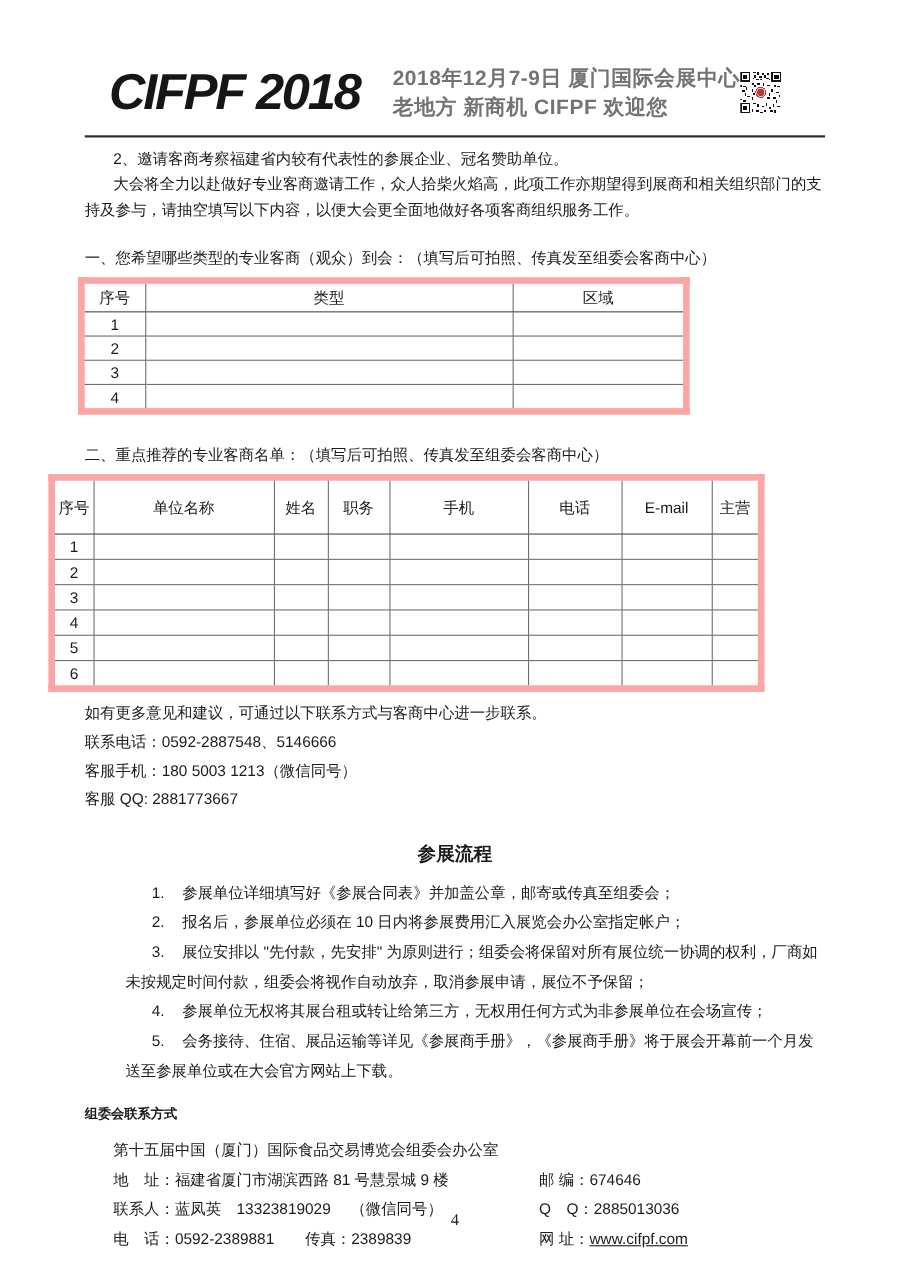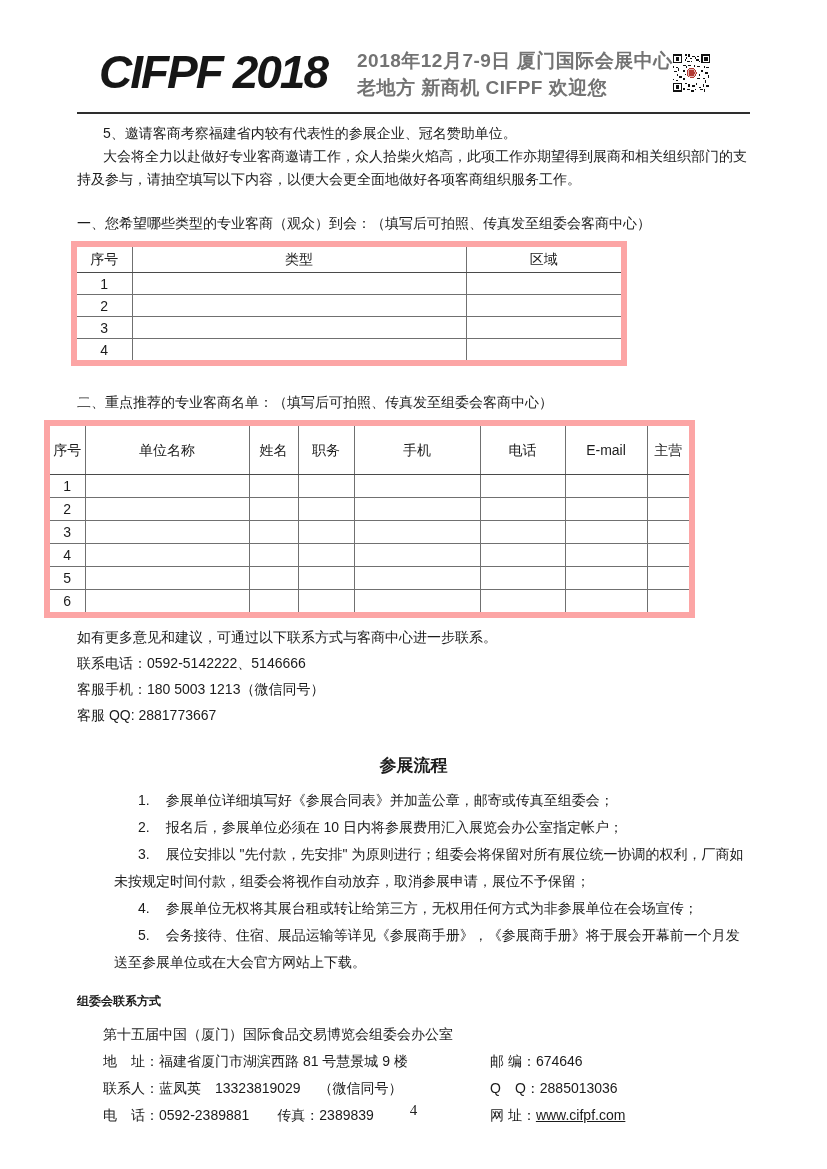--- a/index.html
+++ b/index.html
@@ -3,21 +3,21 @@
 <meta charset="utf-8">
 <style>
   html,body{margin:0;padding:0;}
   body{
     width:827px;height:1169px;background:#ffffff;position:relative;
     font-family:"Liberation Sans","DejaVu Sans",sans-serif;
     color:#1b1b1b;font-size:14px;overflow:hidden;
   }
   .content{padding:0 77px;}
   
-  .header{display:flex;align-items:flex-start;padding-top:41px;}
+  .header{display:flex;align-items:flex-start;padding-top:52px;}
   .logo{
     font-size:46px;font-weight:bold;font-style:italic;letter-spacing:-2px;
     line-height:62px;margin-left:22px;white-space:nowrap;color:#161616;
   }
   .tagline{margin-left:30px;margin-top:6px;font-size:19px;font-weight:700;
     line-height:27px;white-space:nowrap;letter-spacing:.5px;color:#737373;}
   .qr{margin-left:auto;margin-right:40px;margin-top:4px;width:56px;height:56px;}
   .rule{border-top:2px solid #2e2e2e;margin-top:9px;}
   
   p{margin:0;}
@@ -76,21 +76,21 @@
         <rect x="2" y="24" width="3" height="3" fill="#111"></rect>
       <path fill="#111" d="M9 0h2v1H9zM12 0h1v2h-1zM15 1h2v1h-2zM19 1h1v1h-1zM10 2h1v2h-1zM13 3h2v1h-2zM17 2h1v2h-1zM9 4h1v1H9zM11 5h2v1h-2zM14 5h1v1h-1zM18 4h2v1h-2zM20 5h1v1h-1zM8 8h2v1H8zM10 9h1v2h-1zM12 8h2v1h-2zM16 8h1v2h-1zM19 9h2v1h-2zM0 9h1v2H0zM2 10h2v1H2zM4 11h1v2H4zM1 13h2v1H1zM3 15h1v2H3zM5 17h2v1H5zM0 19h1v1H0zM2 20h2v1H2zM24 9h1v2h-1zM26 10h2v1h-2zM22 12h1v2h-1zM25 14h2v1h-2zM27 16h1v2h-1zM23 18h2v1h-2zM25 20h1v2h-1zM8 12h1v2H8zM9 15h2v1H9zM8 18h1v2H8zM20 15h1v2h-1zM19 18h2v1h-2zM9 22h2v1H9zM12 23h1v2h-1zM15 24h2v1h-2zM18 22h1v2h-1zM20 25h2v1h-2zM23 23h1v2h-1zM26 24h2v1h-2zM8 26h1v2H8zM11 27h2v1h-2zM14 28h2v1h-2zM17 27h1v1h-1zM21 27h2v1h-2zM24 27h1v2h-1z"></path>
       <circle cx="14.5" cy="14.5" r="4.6" fill="#fff"></circle>
       <circle cx="14.5" cy="14.5" r="3.9" fill="#b23a33"></circle>
       <circle cx="14.5" cy="14.5" r="2.9" fill="none" stroke="#fff" stroke-width="0.5"></circle>
     </svg>
   </div>
 
   <div class="rule"></div>
 
-  <p class="body-text indent mt8">5、邀请客商考察福建省内较有代表性的参展企业、冠名赞助单位。</p>
+  <p class="body-text indent mt8">2、邀请客商考察福建省内较有代表性的参展企业、冠名赞助单位。</p>
   <p class="body-text indent">大会将全力以赴做好专业客商邀请工作，众人拾柴火焰高，此项工作亦期望得到展商和相关组织部门的支持及参与，请抽空填写以下内容，以便大会更全面地做好各项客商组织服务工作。</p>
 
   <p class="sec-title">一、您希望哪些类型的专业客商（观众）到会：（填写后可拍照、传真发至组委会客商中心）</p>
   <table class="t1">
     <colgroup>
         <col style="width:58px">
         <col style="width:334px">
         <col style="width:158px">
       </colgroup>
     <thead>
@@ -207,21 +207,21 @@
           <td></td>
           <td></td>
           <td></td>
           <td></td>
         </tr>
     </tbody>
   </table>
 
   <div class="feedback">
     <p>如有更多意见和建议，可通过以下联系方式与客商中心进一步联系。</p>
-    <p>联系电话：0592-5142222、5146666</p>
+    <p>联系电话：0592-2887548、5146666</p>
     <p>客服手机：180 5003 1213（微信同号）</p>
     <p>客服 QQ: 2881773667</p>
   </div>
 
   <p class="process-title">参展流程</p>
   <div class="process-items">
     <p><span class="pnum">1.</span><span>参展单位详细填写好《参展合同表》并加盖公章，邮寄或传真至组委会；</span></p>
     <p><span class="pnum">2.</span><span>报名后，参展单位必须在 10 日内将参展费用汇入展览会办公室指定帐户；</span></p>
     <p><span class="pnum">3.</span><span>展位安排以 "先付款，先安排" 为原则进行；组委会将保留对所有展位统一协调的权利，厂商如未按规定时间付款，组委会将视作自动放弃，取消参展申请，展位不予保留；</span></p>
     <p><span class="pnum">4.</span><span>参展单位无权将其展台租或转让给第三方，无权用任何方式为非参展单位在会场宣传；</span></p>

